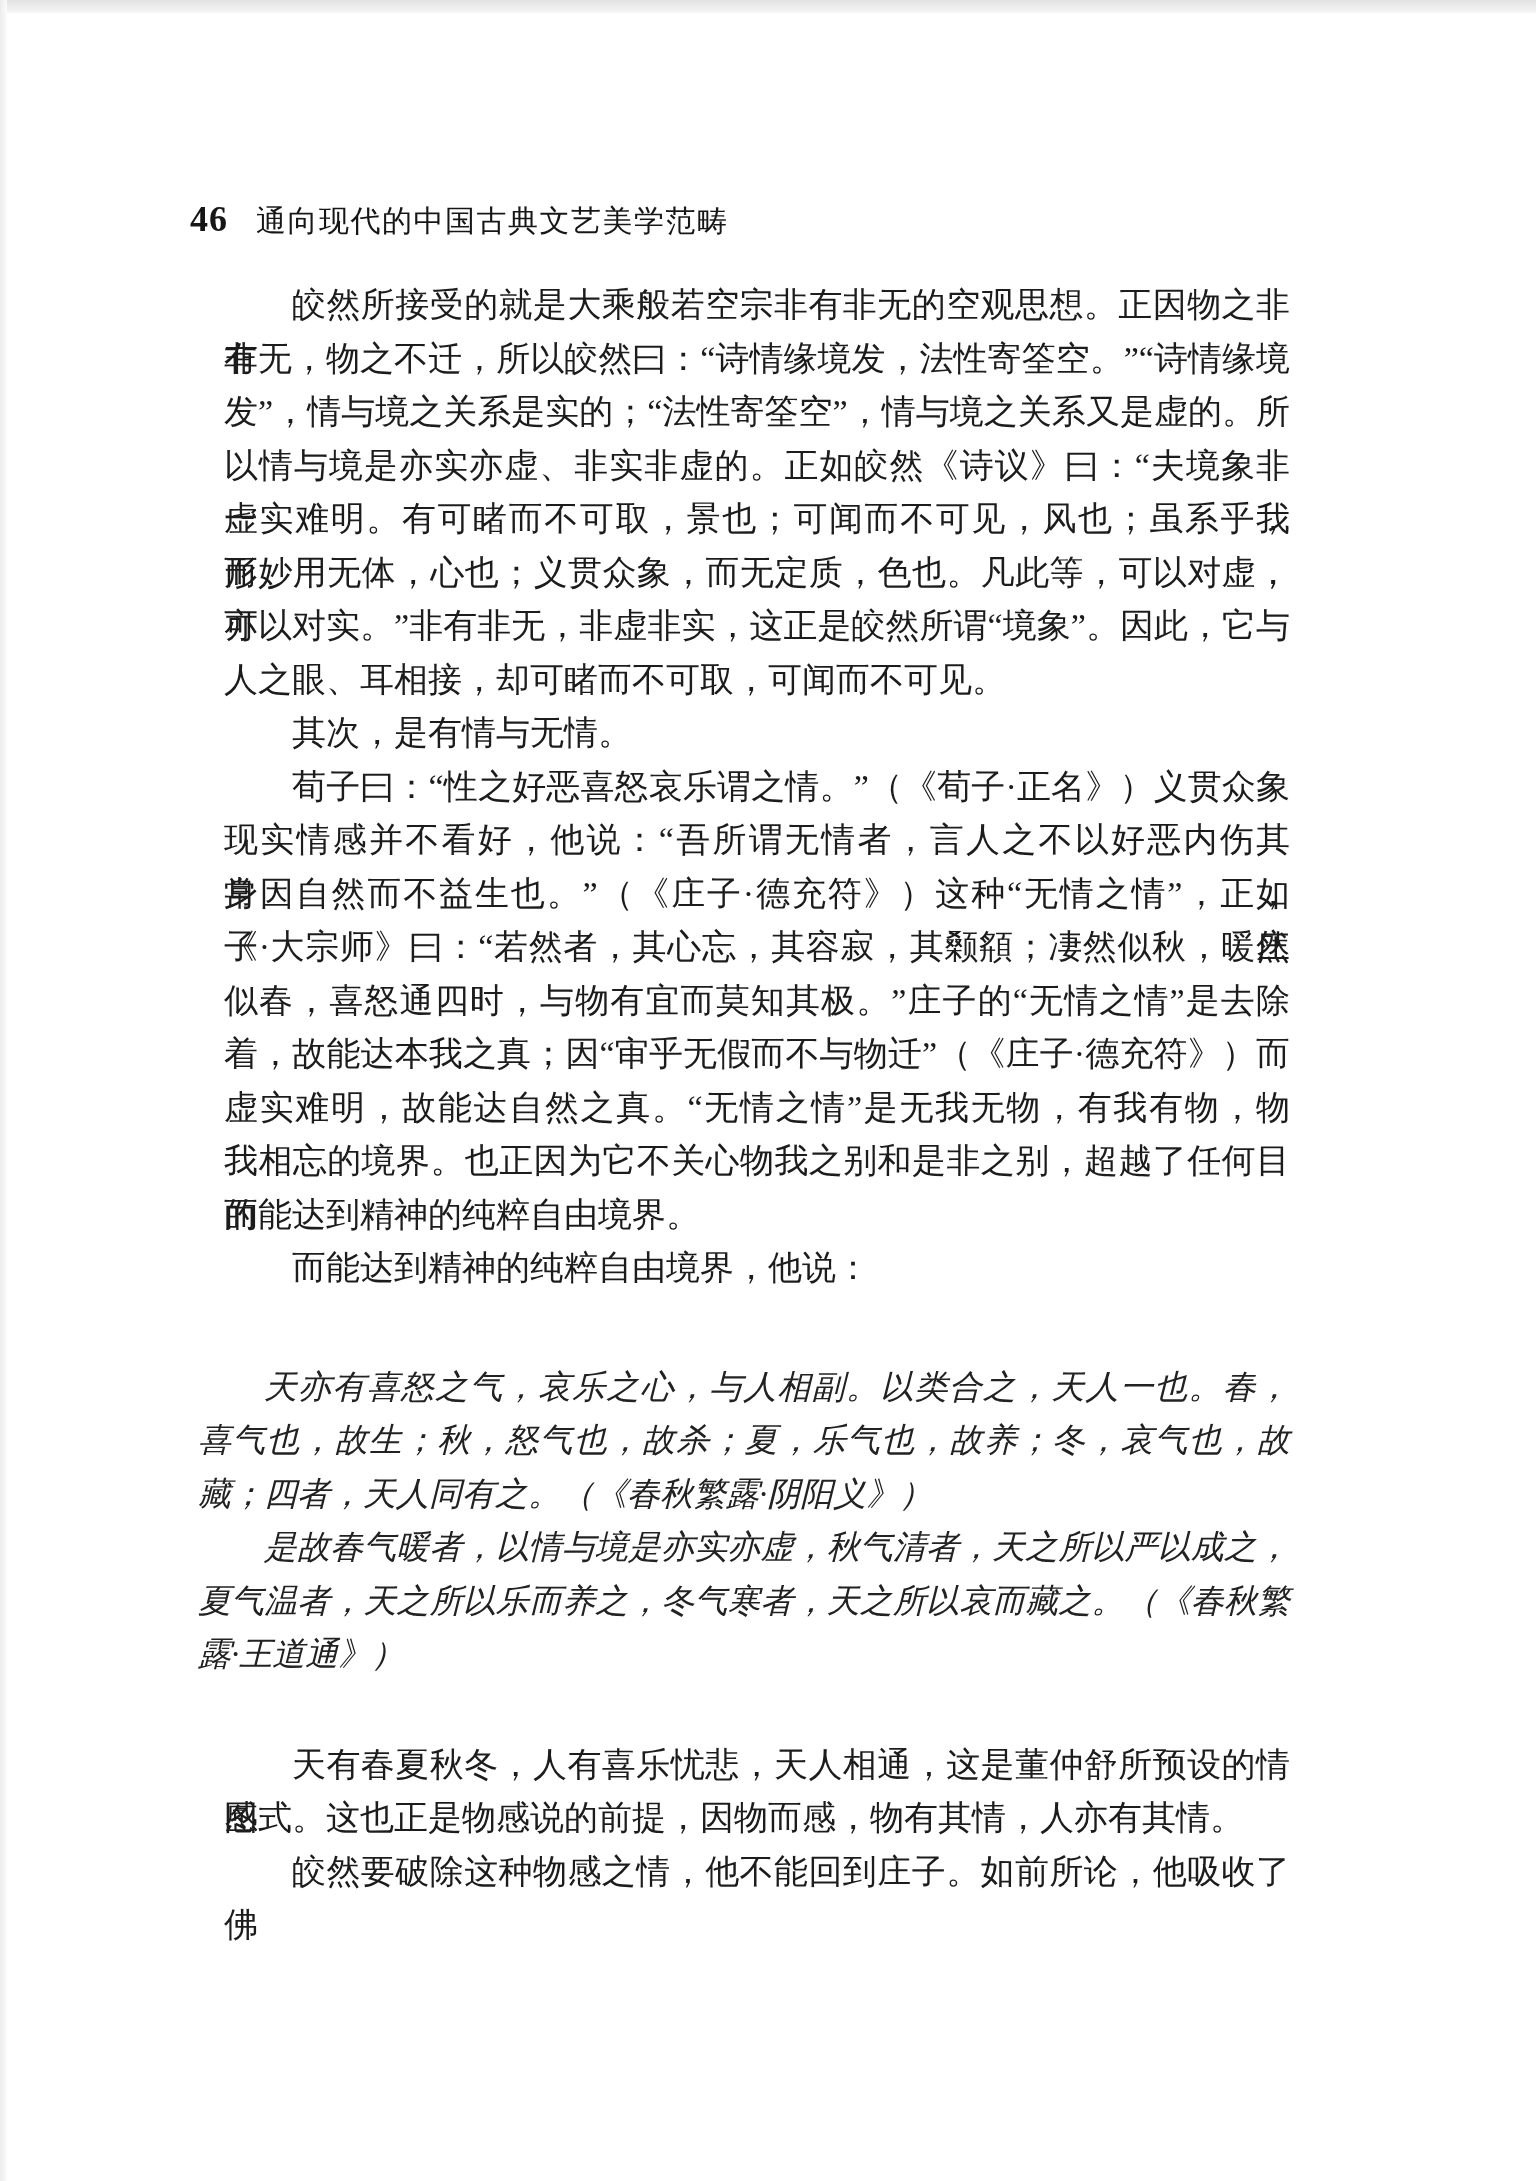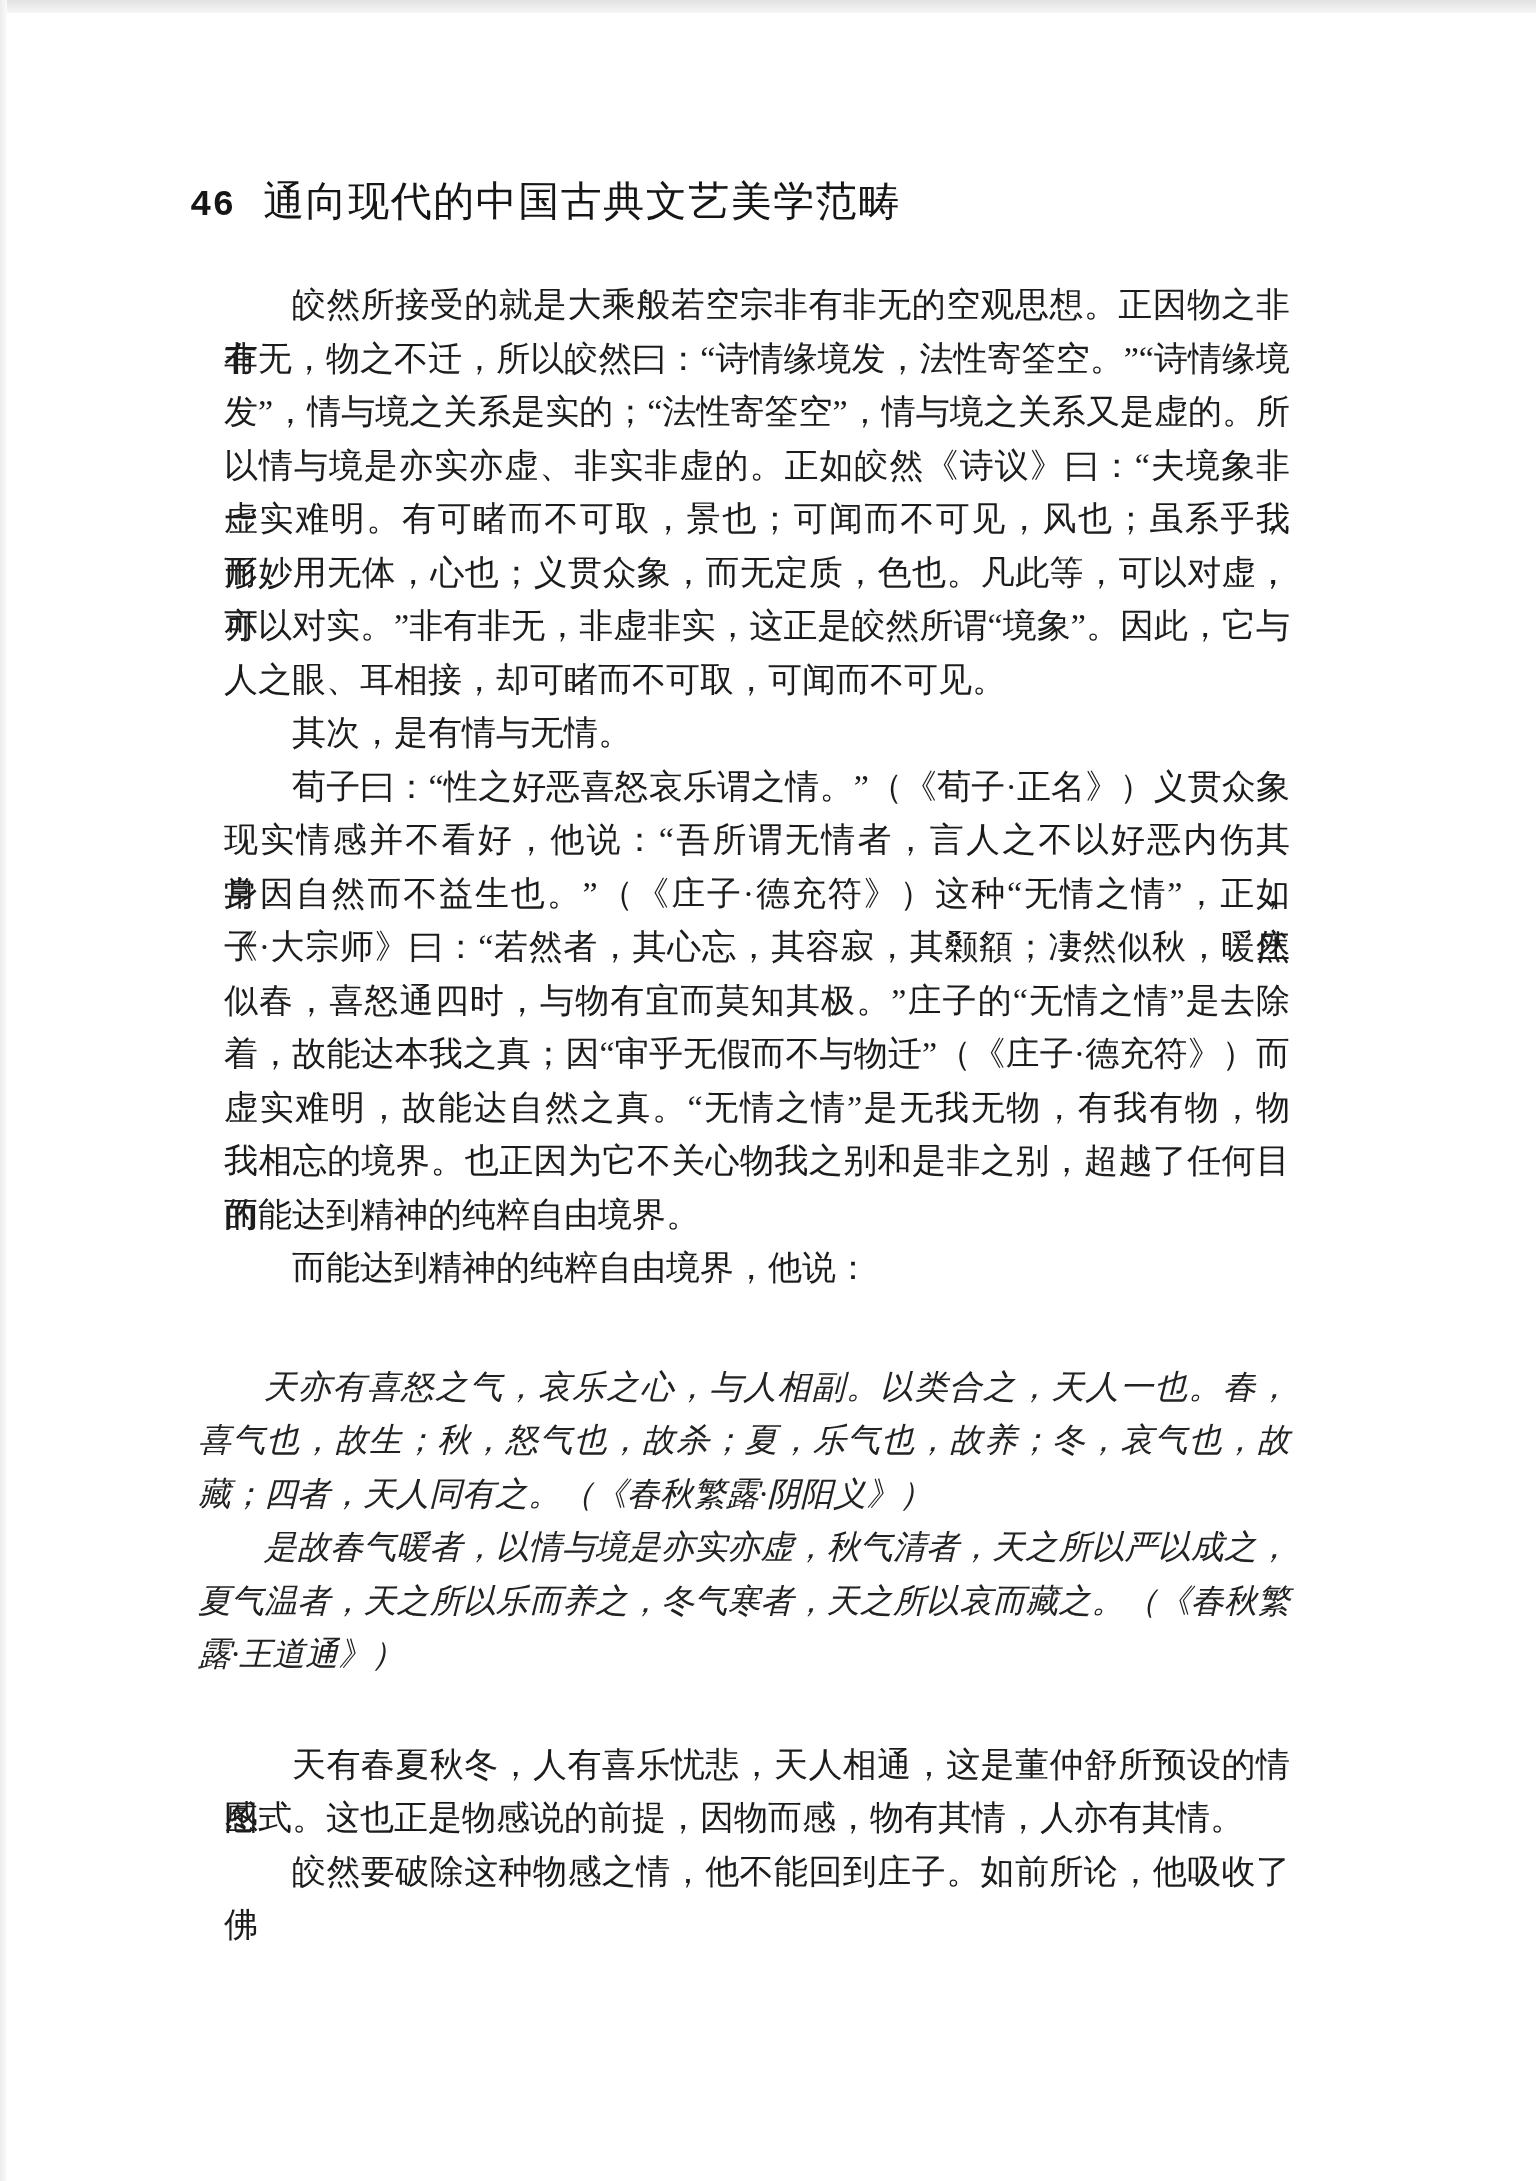--- a/index.html
+++ b/index.html
@@ -16,31 +16,31 @@
   .scan-top {
     position: absolute; top: 0; left: 0; width: 100%; height: 13px;
     background: linear-gradient(#e2e2e2, #f6f6f6);
   }
   .scan-left {
     position: absolute; top: 0; left: 0; width: 7px; height: 100%;
     background: linear-gradient(90deg, #ececec, #fbfbfb);
   }
   
   .running-header {
-    position: absolute; top: 174px; left: 190px;
+    position: absolute; top: 198px; left: 190px;
     display: flex; align-items: baseline;
-    font-family: Liberation Mono, monospace;
+    font-family: Liberation Serif, serif;
     white-space: nowrap;
   }
   .pagenum {
     font-size: 36px; font-weight: 600; color: #161616;
     margin-right: 28px; letter-spacing: 1px;
   }
   .running-title {
-    font-size: 41px; font-weight: 500; color: #161616;
+    font-size: 30px; font-weight: 500; color: #161616;
     letter-spacing: 1.5px;
   }
   
   .text-column {
     position: absolute; top: 267px; left: 224px; width: 1066px; margin-top: 11px;
   }
   .line {
     height: 53.5px; line-height: 53.5px;
     font-size: 34px;
     white-space: nowrap;

